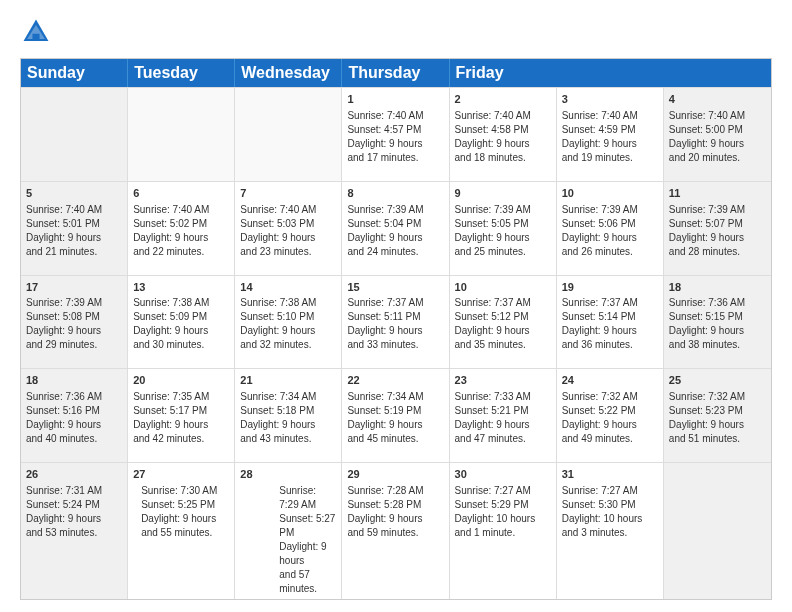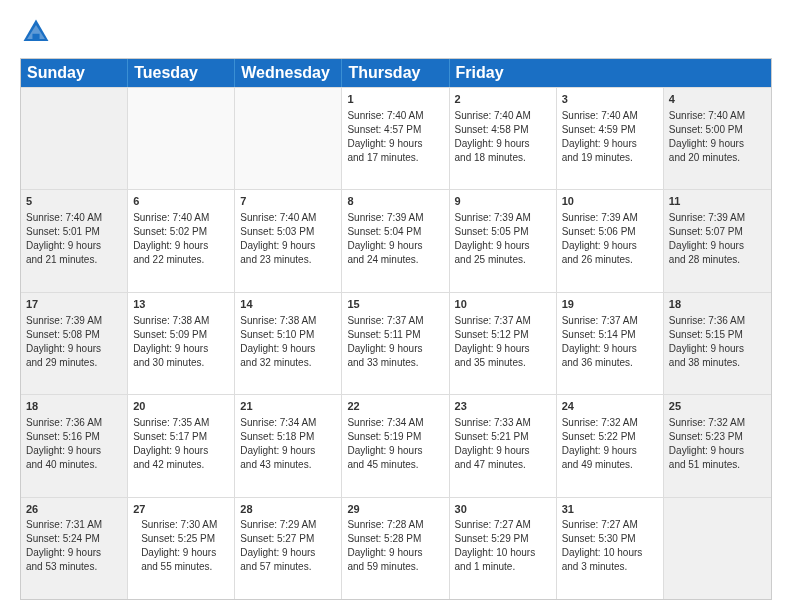--- a/index.html
+++ b/index.html
@@ -342,21 +342,21 @@
           </div>
           <div class="cal-cell">
             <span class="day-num">27</span>
             <div class="cal-cell-text" style="white-space: pre-line; margin-left: 8px;">Sunrise: 7:30 AM
 Sunset: 5:25 PM
 Daylight: 9 hours
 and 55 minutes.</div>
           </div>
           <div class="cal-cell">
             <span class="day-num">28</span>
-            <div class="cal-cell-text" style="white-space: pre-line;">Sunrise: 7:29 AM
+            <div class="cal-cell-text" style="white-space: pre-line; margin-left: 39px;">Sunrise: 7:29 AM
 Sunset: 5:27 PM
 Daylight: 9 hours
 and 57 minutes.</div>
           </div>
           <div class="cal-cell">
             <span class="day-num">29</span>
             <div class="cal-cell-text" style="white-space: pre-line;">Sunrise: 7:28 AM
 Sunset: 5:28 PM
 Daylight: 9 hours
 and 59 minutes.</div>

